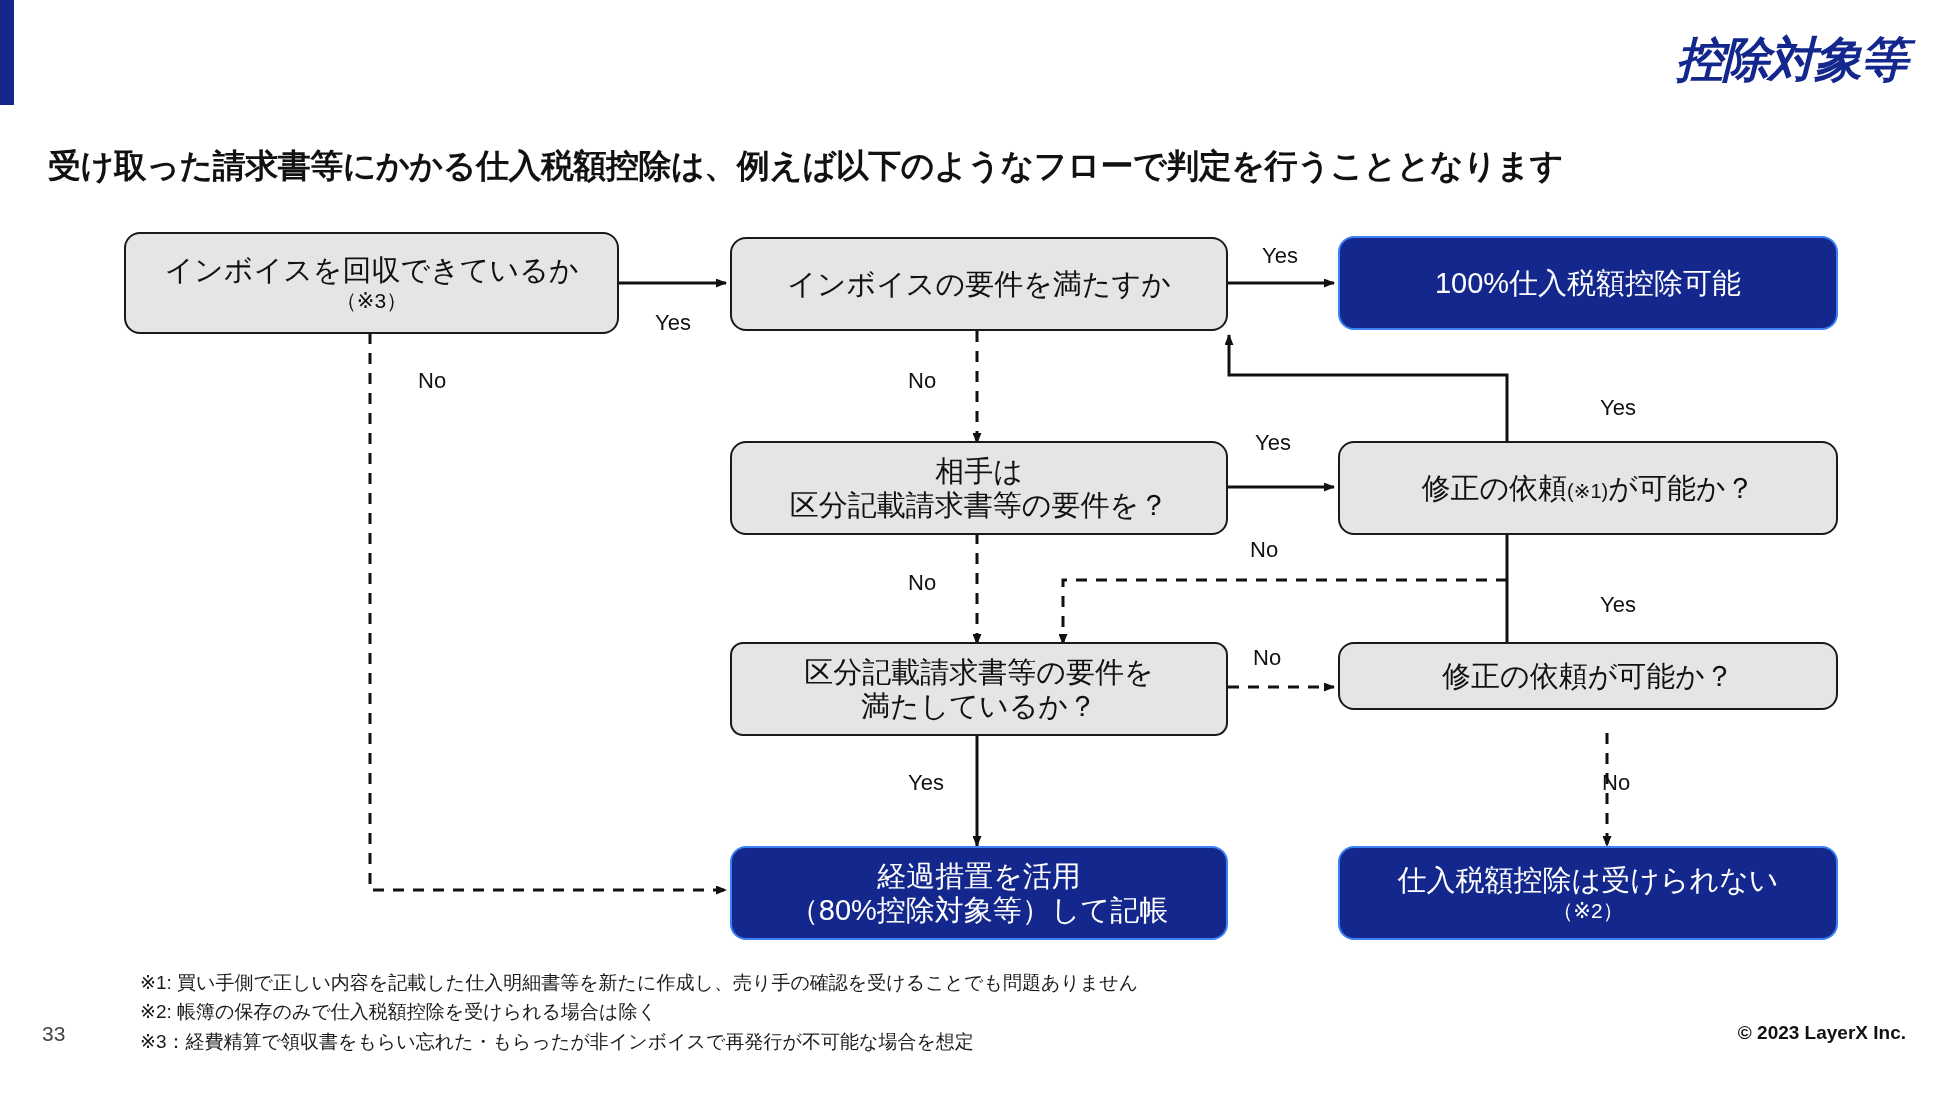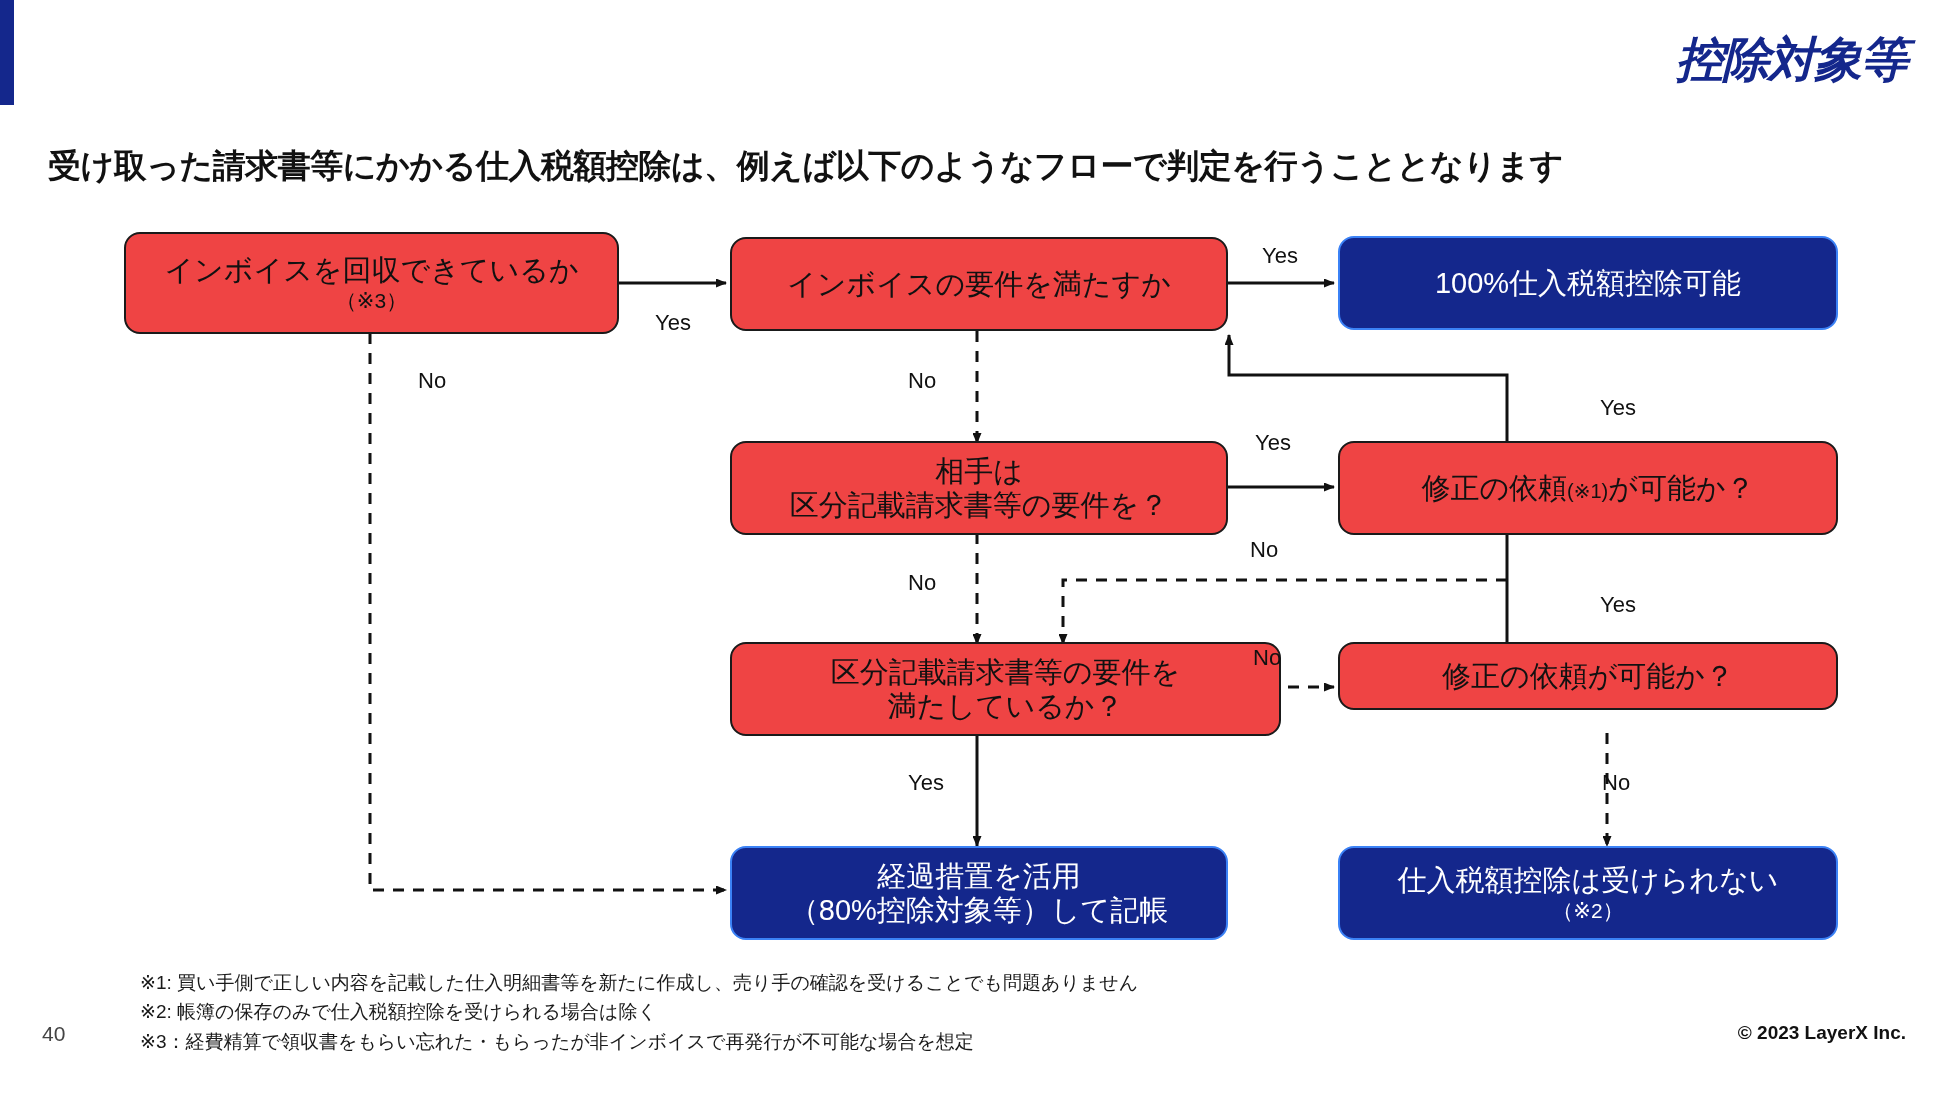--- a/index.html
+++ b/index.html
@@ -36,21 +36,21 @@
   .canvas{position:absolute;left:0;top:0;width:1950px;height:1095px;}
   svg.wires{position:absolute;left:0;top:0;width:1950px;height:1095px;}
 
   .node{
     position:absolute;box-sizing:border-box;
     display:flex;align-items:center;justify-content:center;
     text-align:center;line-height:1.18;
     border-radius:16px;
   }
   .node.plain{
-    background:#ef4444;border:2.5px solid #1a1a1a;
+    background:#e5e5e5;border:2.5px solid #1a1a1a;
     color:#111;font-size:29px;
   }
   .node.result{
     background:#14278c;border:2px solid #3b82f6;
     color:#ffffff;font-size:29px;
   }
   .node .inner{padding:0 10px;width:100%;}
   .sup{font-size:20px;}
   .note-sm{font-size:21px;display:block;margin-top:2px;}
 
@@ -144,21 +144,21 @@
         <span>区分記載請求書等の要件を？</span>
       </div>
     </div>
 
     <div class="node plain" style="left:1338px;top:441px;width:500px;height:94px;">
       <div class="inner">
         <span>修正の依頼</span><span class="sup">(※1)</span><span>が可能か？</span>
       </div>
     </div>
 
-    <div class="node plain" style="left:730px;top:642px;width:551px;height:94px;">
+    <div class="node plain" style="left:730px;top:642px;width:498px;height:94px;border-radius:13px;">
       <div class="inner">
         <span>区分記載請求書等の要件を</span><br>
         <span>満たしているか？</span>
       </div>
     </div>
 
     <div class="node plain" style="left:1338px;top:642px;width:500px;height:68px;">
       <div class="inner">
         <span>修正の依頼が可能か？</span>
       </div>
@@ -192,16 +192,16 @@
     <div class="edge-label" style="left:1602px;top:770px;">No</div>
 
   </div>
 
   <div class="footnotes">
     <div>※1: 買い手側で正しい内容を記載した仕入明細書等を新たに作成し、売り手の確認を受けることでも問題ありません</div>
     <div>※2: 帳簿の保存のみで仕入税額控除を受けられる場合は除く</div>
     <div>※3：経費精算で領収書をもらい忘れた・もらったが非インボイスで再発行が不可能な場合を想定</div>
   </div>
 
-  <div class="page-num">40</div>
+  <div class="page-num">33</div>
   <div class="copyright">© 2023 LayerX Inc.</div>
 
 </div>
 
 </body></html>

